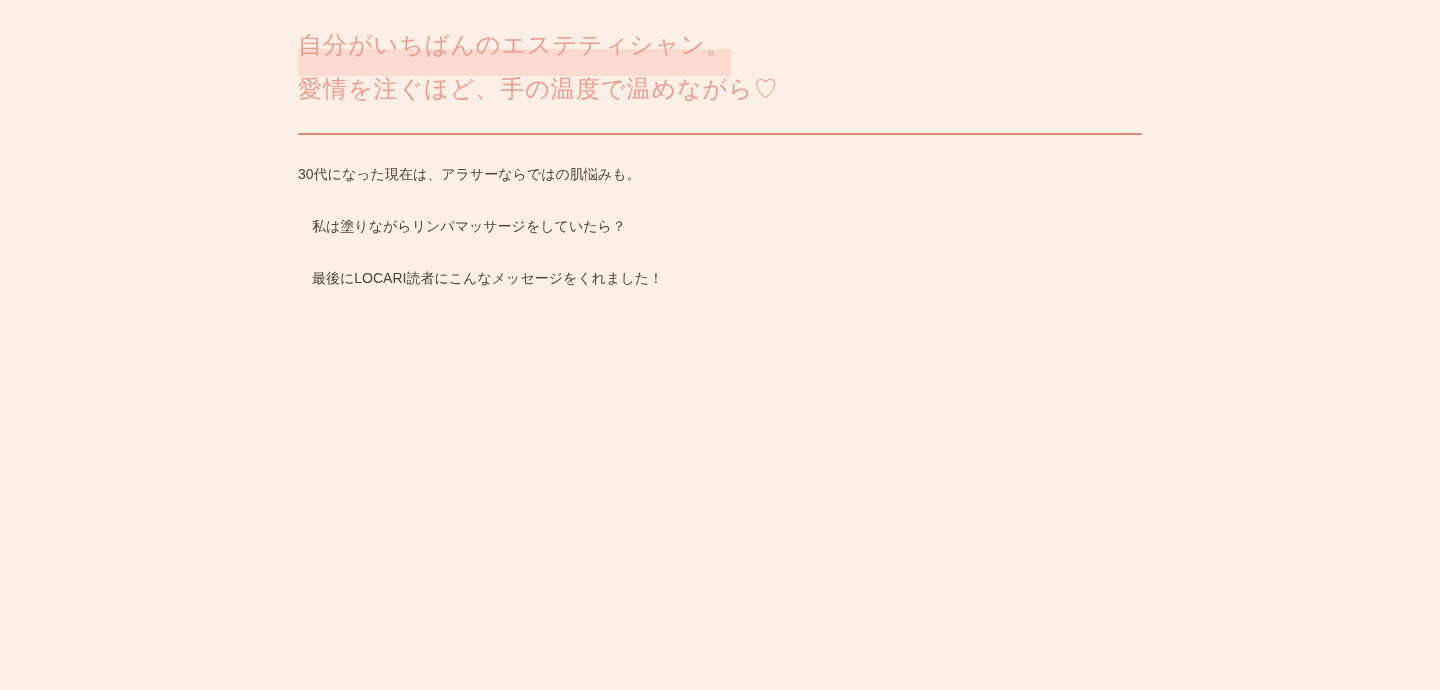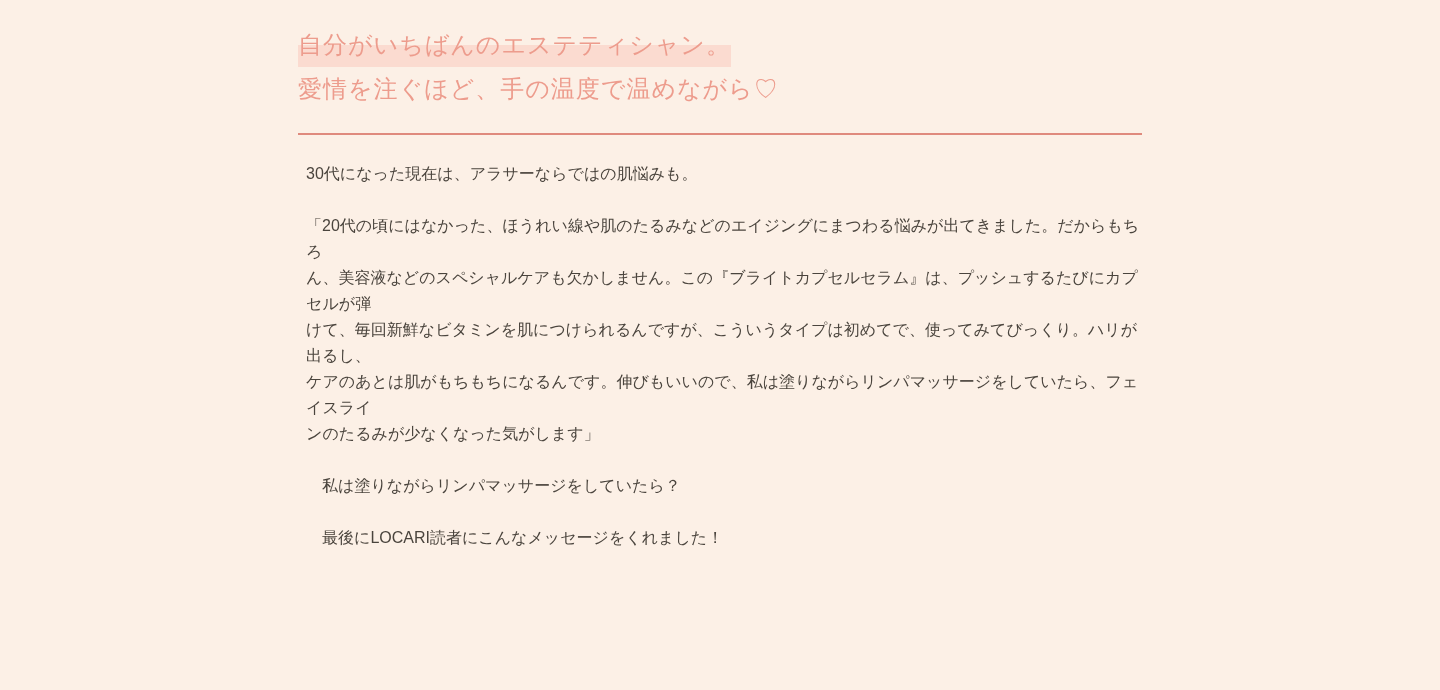--- a/index.html
+++ b/index.html
@@ -21,30 +21,30 @@
   .heading {
     margin: 0;
     font-size: 24px;
     line-height: 44px;
     font-weight: 500;
     letter-spacing: 1px;
     color: #ed9c8d;
   }
   .heading .hl {
     background: linear-gradient(to bottom, transparent 40%, #fbdbd0 40%);
-    padding-bottom: 9px;
+    padding-bottom: 18px;
   }
   .divider {
     border: none;
     border-top: 2px solid #df8a7d;
     margin: 22px 0 0 0;
   }
   .paragraphs p {
-    margin: 26px 0 0 8px;
-    font-size: 16px;
+    margin: 26px 0 0 0;
+    font-size: 14px;
     line-height: 26px;
     font-weight: 500;
     color: #4a443d;
     white-space: pre-line;
     text-align: left;
   }
 </style>
 </head>
 <body>
 
@@ -53,23 +53,18 @@
   <h1 class="heading">
     <span class="hl">自分がいちばんのエステティシャン。</span>
     <br>
     <span>愛情を注ぐほど、手の温度で温めながら♡</span>
   </h1>
 
   <hr class="divider">
 
   <div class="paragraphs">
     <p>30代になった現在は、アラサーならではの肌悩みも。</p>
-    <p>「20代の頃にはなかった、ほうれい線や肌のたるみなどのエイジングにまつわる悩みが出てきました。だからもちろ
-ん、美容液などのスペシャルケアも欠かしません。この『ブライトカプセルセラム』は、プッシュするたびにカプセルが弾
-けて、毎回新鮮なビタミンを肌につけられるんですが、こういうタイプは初めてで、使ってみてびっくり。ハリが出るし、
-ケアのあとは肌がもちもちになるんです。伸びもいいので、私は塗りながらリンパマッサージをしていたら、フェイスライ
-ンのたるみが少なくなった気がします」</p>
     <p>　私は塗りながらリンパマッサージをしていたら？</p>
     <p>　最後にLOCARI読者にこんなメッセージをくれました！</p>
 
   </div>
 
 </main>
 
 </body></html>

